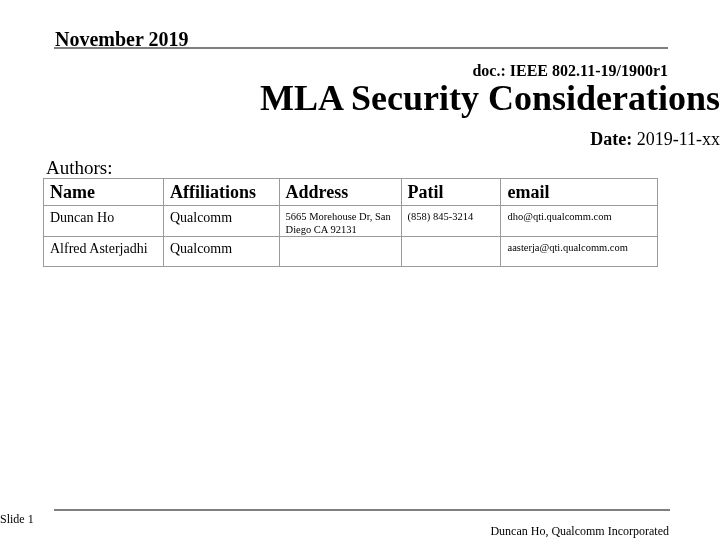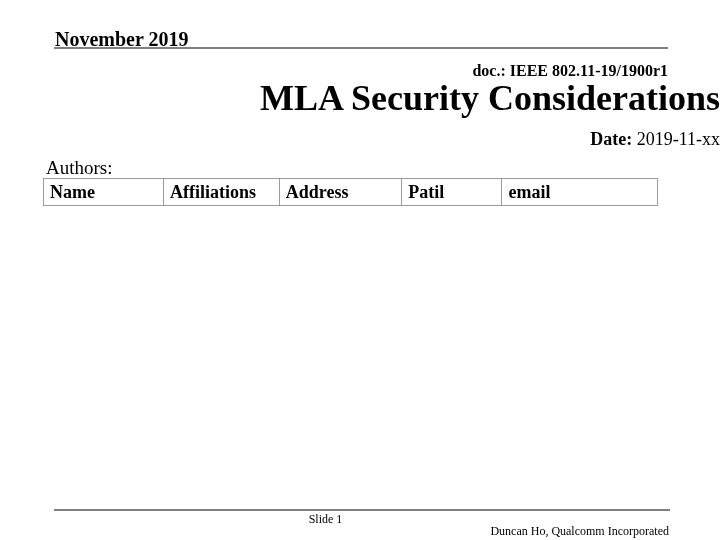--- a/index.html
+++ b/index.html
@@ -21,21 +21,21 @@
     td.small { font-size: 10.5px !important; line-height: 13px !important; padding-top: 4px !important; }
     tr.r1 td { height: 22px; }
     tr.r2 td { height: 24px; }
     tr.r3 td { height: 25px; }
     tr.r4 td { height: 25px; }
     .col-name { width: 108px; } .col-aff { width: 103px; } .col-addr { width: 110px; }
     .col-phone { width: 88px; } .col-email { width: 144px; font-family: Liberation Serif, serif; }
     .ftr-line { position: absolute; left: 54px; width: 616px; top: 509px; height: 2px; background: #7f7f7f; }
     .ftr { position: absolute; top: 512px; font-size: 12px; }
     .ftr-left { left: 54px; margin-top: 44px; }
-    .ftr-mid { left: 0; width: 651px; text-align: center; }
+    .ftr-mid { left: 0; width: 651px; }
     .ftr-right { right: 51px; margin-top: 12px; }
   </style>
 </head>
 <body>
 
 <div>
   <div class="hdr-left">November 2019</div>
   <div class="hdr-right">doc.: IEEE 802.11-19/1900r1</div>
   <div class="hdr-line"></div>
 
@@ -49,20 +49,34 @@
 
   <table class="authors">
     <tbody>
         <tr>
       <th class="col-name">Name</th>
       <th class="col-aff">Affiliations</th>
       <th class="col-addr">Address</th>
       <th class="col-phone">Patil</th>
       <th class="col-email">email</th>
     </tr>
+    <tr class="r1">
+      <td>Duncan Ho</td>
+      <td>Qualcomm</td>
+      <td class="small">5665 Morehouse Dr, San Diego CA 92131</td>
+      <td class="small">(858) 845-3214</td>
+      <td class="small">dho@qti.qualcomm.com</td>
+    </tr>
+    <tr class="r4">
+      <td>Alfred Asterjadhi</td>
+      <td>Qualcomm</td>
+      <td class="small"></td>
+      <td class="small"></td>
+      <td class="small">aasterja@qti.qualcomm.com</td>
+    </tr>
   </tbody>
     </table>
 
   <div class="ftr-line"></div>
   <div class="ftr ftr-left">Submission</div>
   <div class="ftr ftr-mid">Slide 1</div>
   <div class="ftr ftr-right">Duncan Ho, Qualcomm Incorporated</div>
 </div>
 
 </body></html>

